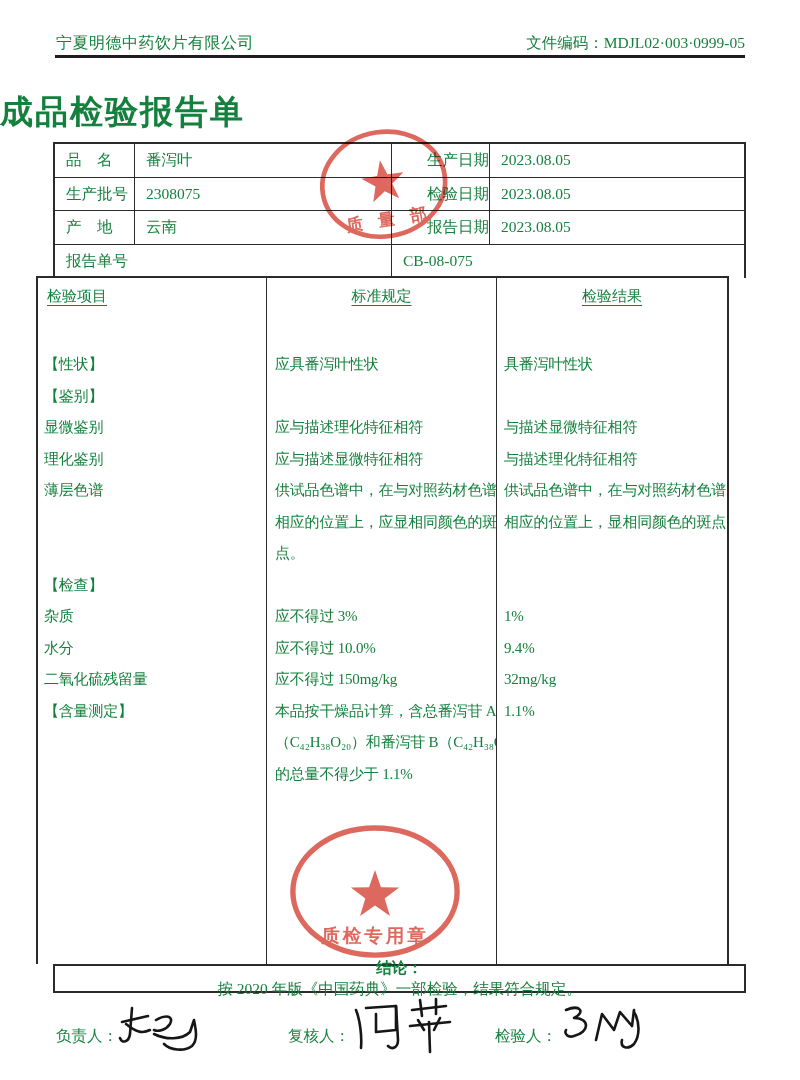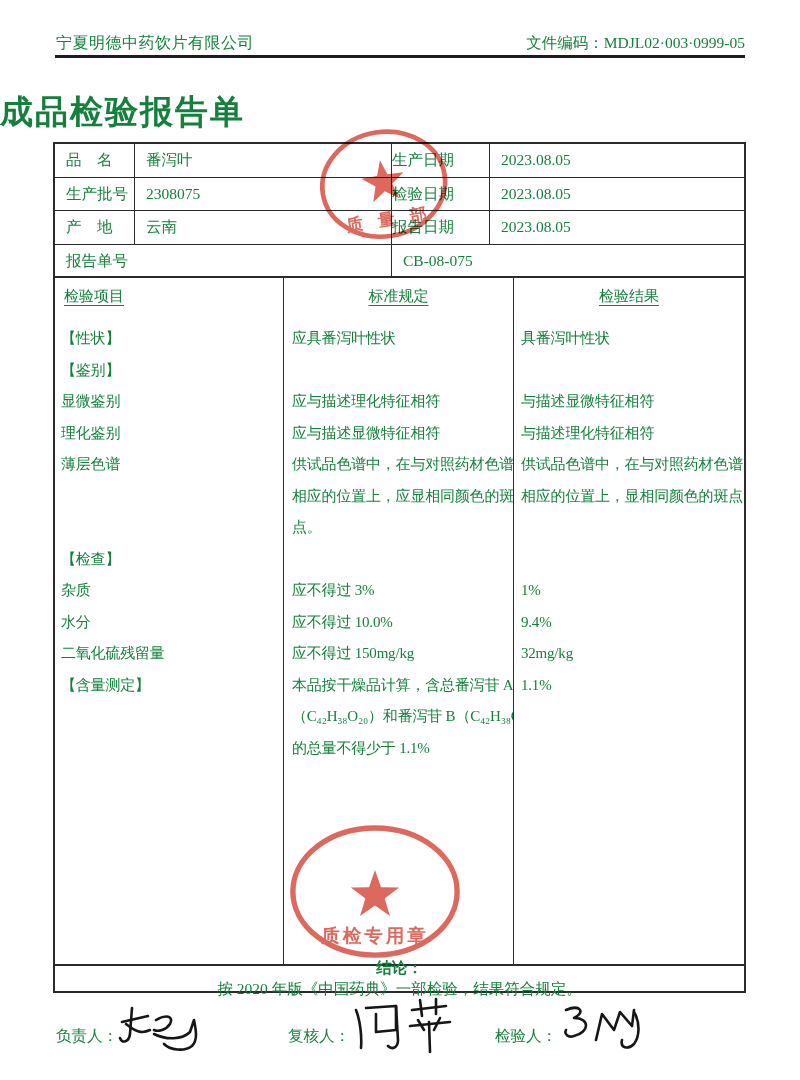--- a/index.html
+++ b/index.html
@@ -17,33 +17,33 @@
          font-size:33px;font-weight:bold;letter-spacing:2px;}
   
   .info-grid{position:absolute;left:53px;top:142px;width:693px;box-sizing:border-box;
     border:2px solid #2b2b2b;border-bottom:none;
     display:grid;grid-template-columns:80px 257px 98px 1fr;grid-auto-rows:33.5px;
     font-size:15.5px;}
   .cell{box-sizing:border-box;border-right:1.5px solid #2b2b2b;border-bottom:1.5px solid #2b2b2b;
     line-height:32px;padding-left:11px;overflow:hidden;white-space:nowrap;}
   .cell.lastcol{border-right:none;}
   .cell.r4{border-bottom:none;}
-  .cell.dlabel{text-align:left;padding-left:0;}
+  .cell.dlabel{text-align:right;padding-left:0;}
   .jlabel{display:inline-block;}
   .span2a{grid-column:1 / 3;}
   .span2b{grid-column:3 / 5;}
   
-  .detail{position:absolute;left:53px;top:276px;width:693px;height:688px;box-sizing:border-box;
+  .detail{position:absolute;left:36px;top:276px;width:693px;height:688px;box-sizing:border-box;
     border:2px solid #2b2b2b;border-bottom:none;display:flex;font-size:15px;}
   .dcol{box-sizing:border-box;height:100%;border-right:1.5px solid #2b2b2b;overflow:hidden;}
   .dcol.c1{width:229px;} .dcol.c2{width:230px;} .dcol.c3{flex:1;border-right:none;}
   .dhead{margin-top:7px;height:22px;line-height:22px;font-size:15px;
     text-decoration:underline;text-underline-offset:4px;}
   .c1 .dhead{padding-left:9px;} .c2 .dhead,.c3 .dhead{text-align:center;}
-  .lines{margin-top:16px;}
+  .lines{margin-top:42px;}
   .c1 .lines{padding-left:6px;} .c2 .lines{padding-left:8px;} .c3 .lines{padding-left:7px;}
   .lines div{height:31.5px;line-height:31.5px;white-space:nowrap;overflow:hidden;letter-spacing:-.2px;}
   
   .conclusion{position:absolute;left:53px;top:964px;width:693px;height:29px;box-sizing:border-box;
     border:2px solid #2b2b2b;display:flex;align-items:center;justify-content:center;
     font-size:15.5px;white-space:nowrap;flex-direction:column;}
   .conclusion .clabel{font-weight:bold;}
   
   .sig-label{position:absolute;font-size:15.5px;top:1026px;}
   .sig-svg{position:absolute;}

